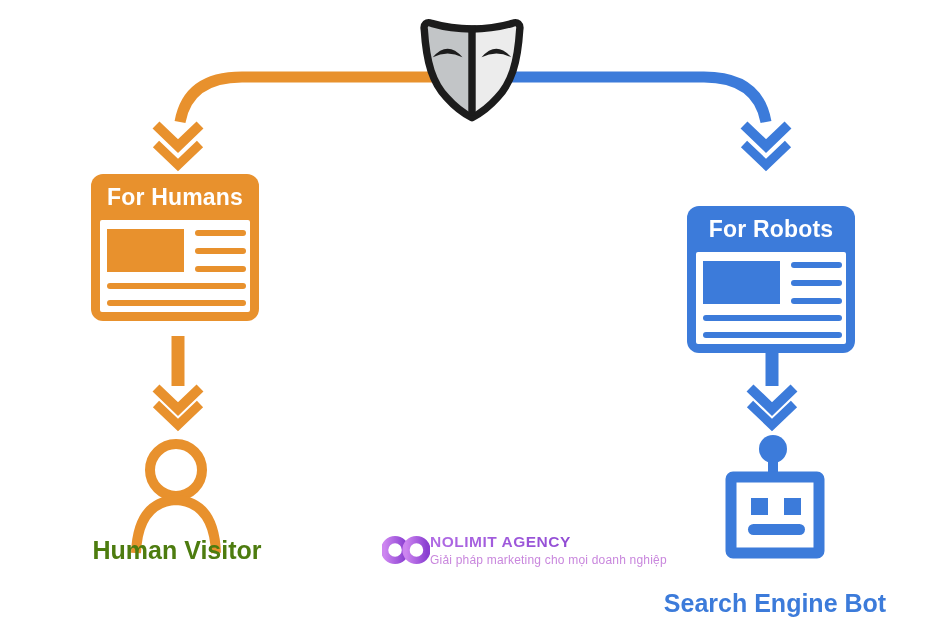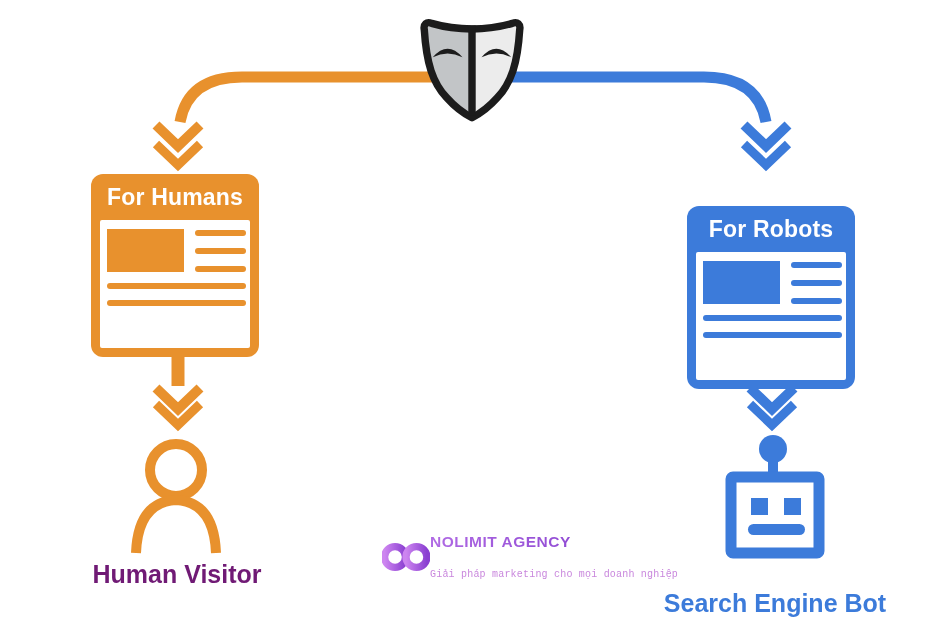--- a/index.html
+++ b/index.html
@@ -9,21 +9,21 @@
   }
   svg { display:block; }
 
   
   .arrows-layer { position:absolute; left:0; top:0; pointer-events:none; }
 
   
   .mask-wrap { position:absolute; left:419px; top:17px; width:106px; height:106px; }
 
   
-  .card { position:absolute; top:174px; width:168px; height:183px; border-radius:12px; }
+  .card { position:absolute; top:174px; width:168px; height:147px; border-radius:12px; }
   .card.orange { left:91px;  background:#E8912D; }
   .card.blue   { left:687px; background:#3C7BDA;margin-top:32px; }
   .card-title {
     height:46px; display:flex; align-items:center; justify-content:center;
     color:#ffffff; font-weight:bold; font-size:23px; letter-spacing:0.2px;
   }
   .card-body {
     position:absolute; left:9px; right:9px; top:46px; bottom:9px;
     background:#ffffff; border-radius:2px;
   }
@@ -35,34 +35,34 @@
   .line.long  { left:7px;  width:139px; }
   .s1 { top:10px; } .s2 { top:28px; } .s3 { top:46px; }
   .l1 { top:63px; } .l2 { top:80px; }
 
   
   .human-wrap { position:absolute; left:126px; top:434px; width:100px; height:125px; }
   .robot-wrap { position:absolute; left:718px; top:428px; width:116px; height:134px; }
 
   
   .label { position:absolute; font-weight:bold; font-size:25px; text-align:center; }
-  .label.orange-text { color:#701a75; left:44px;  top:560px; width:266px; }
+  .label.orange-text { color:#4d7c0f; left:44px;  top:536px; width:266px; }
   .label.blue-text   { color:#3C7BDA; left:654px; top:589px; width:242px; }
 
   
   .logo { position:absolute; left:382px; top:533px; display:flex; align-items:center; }
   .logo-text { display:flex; flex-direction:column; }
   .brand {
     font-size:15.5px; font-weight:bold; letter-spacing:0.5px;
     color:#8a3fd1;
     background:linear-gradient(90deg,#b06ae4,#7a35c8);
     -webkit-background-clip:text; background-clip:text;
     -webkit-text-fill-color:transparent;
   }
-  .tagline { font-size:10px; color:#c987dd; letter-spacing:0.2px; margin-top:18px;font-family:Liberation Mono, monospace; }
+  .tagline { font-size:12px; color:#c987dd; letter-spacing:0.2px; margin-top:2px; }
 </style>
 </head>
 <body>
 
 <div class="canvas">
 
   <svg class="arrows-layer" width="942" height="628" viewBox="0 0 942 628">
     <g>
       <path d="M445 77 H242 Q188 77 180 122" fill="none" stroke="#E8912D" stroke-width="11"></path>
       <path d="M156 125 L178 146 L200 125" fill="none" stroke="#E8912D" stroke-width="10"></path>

